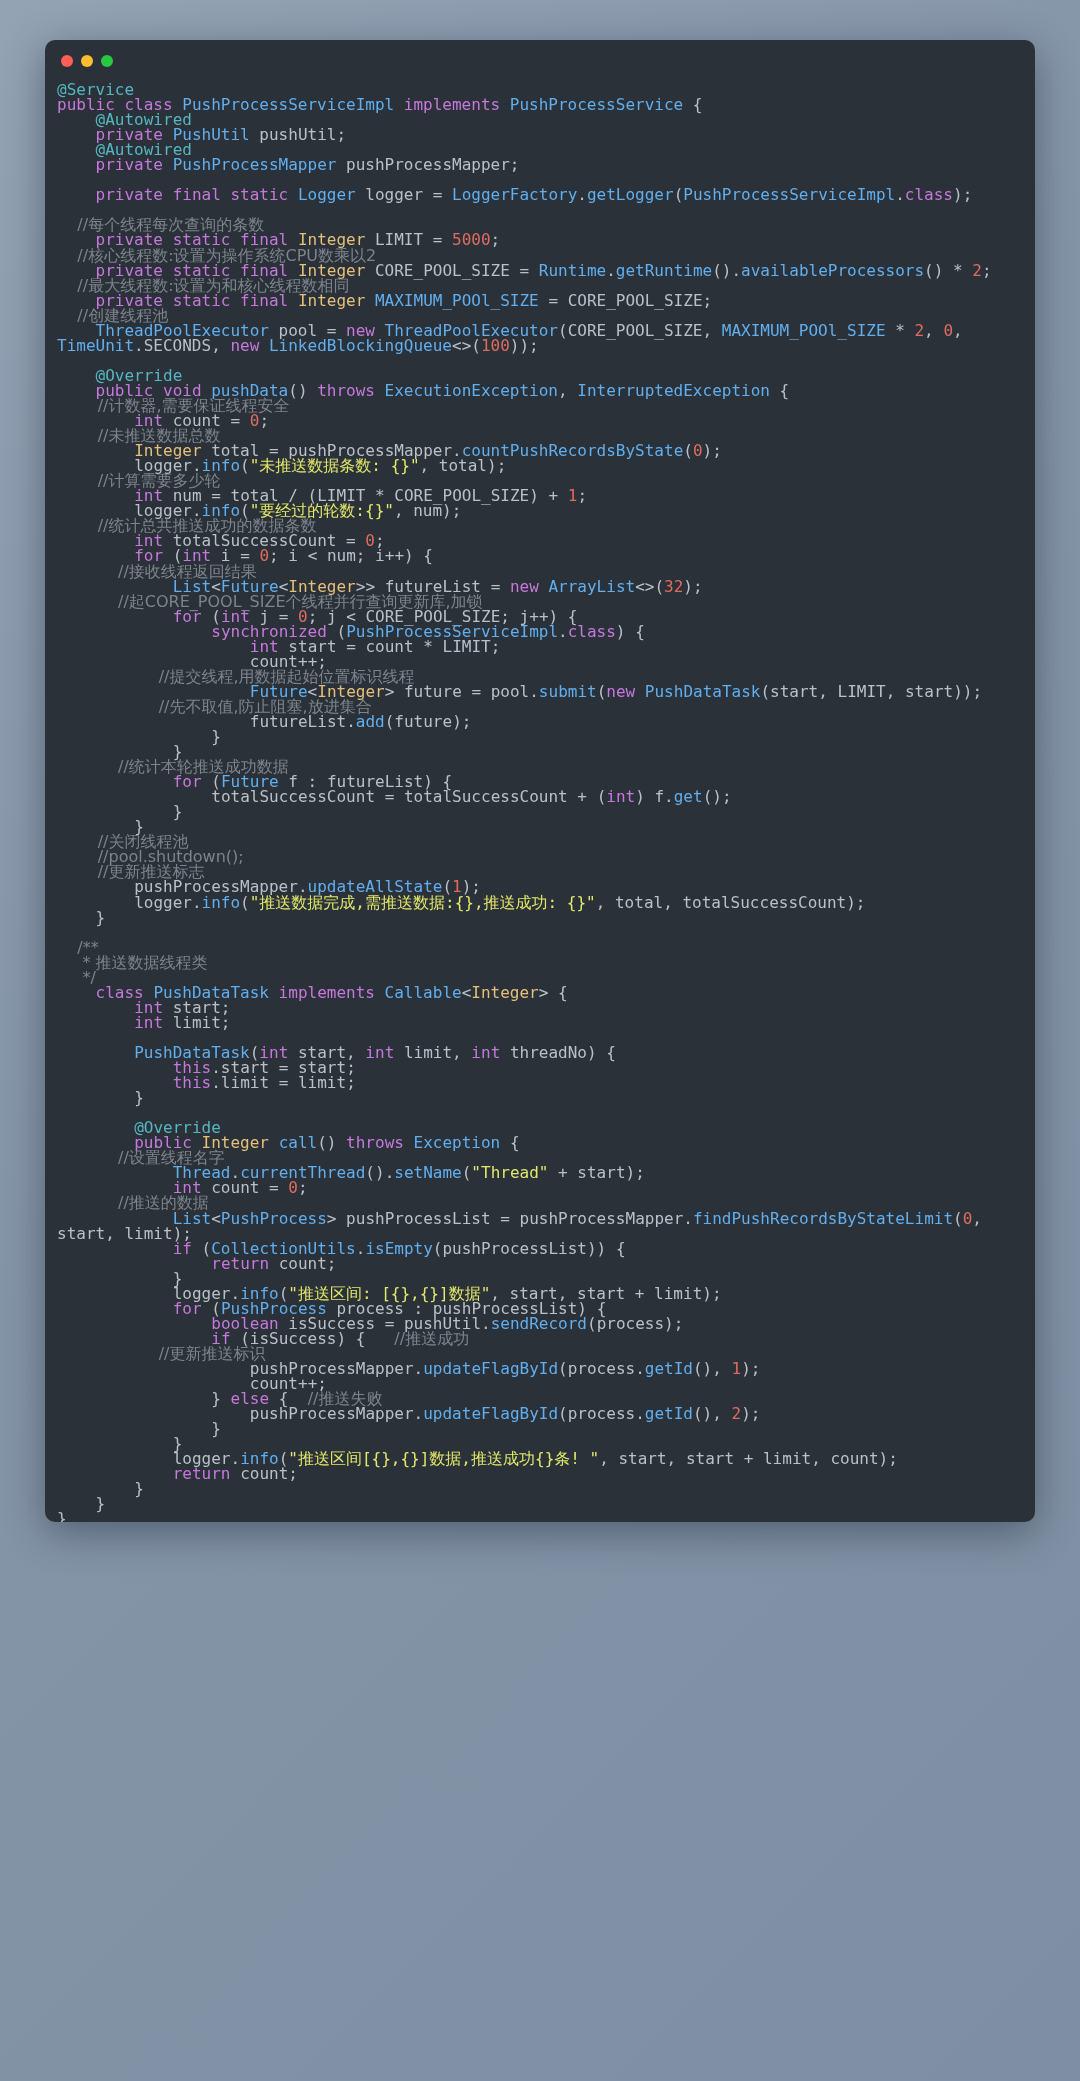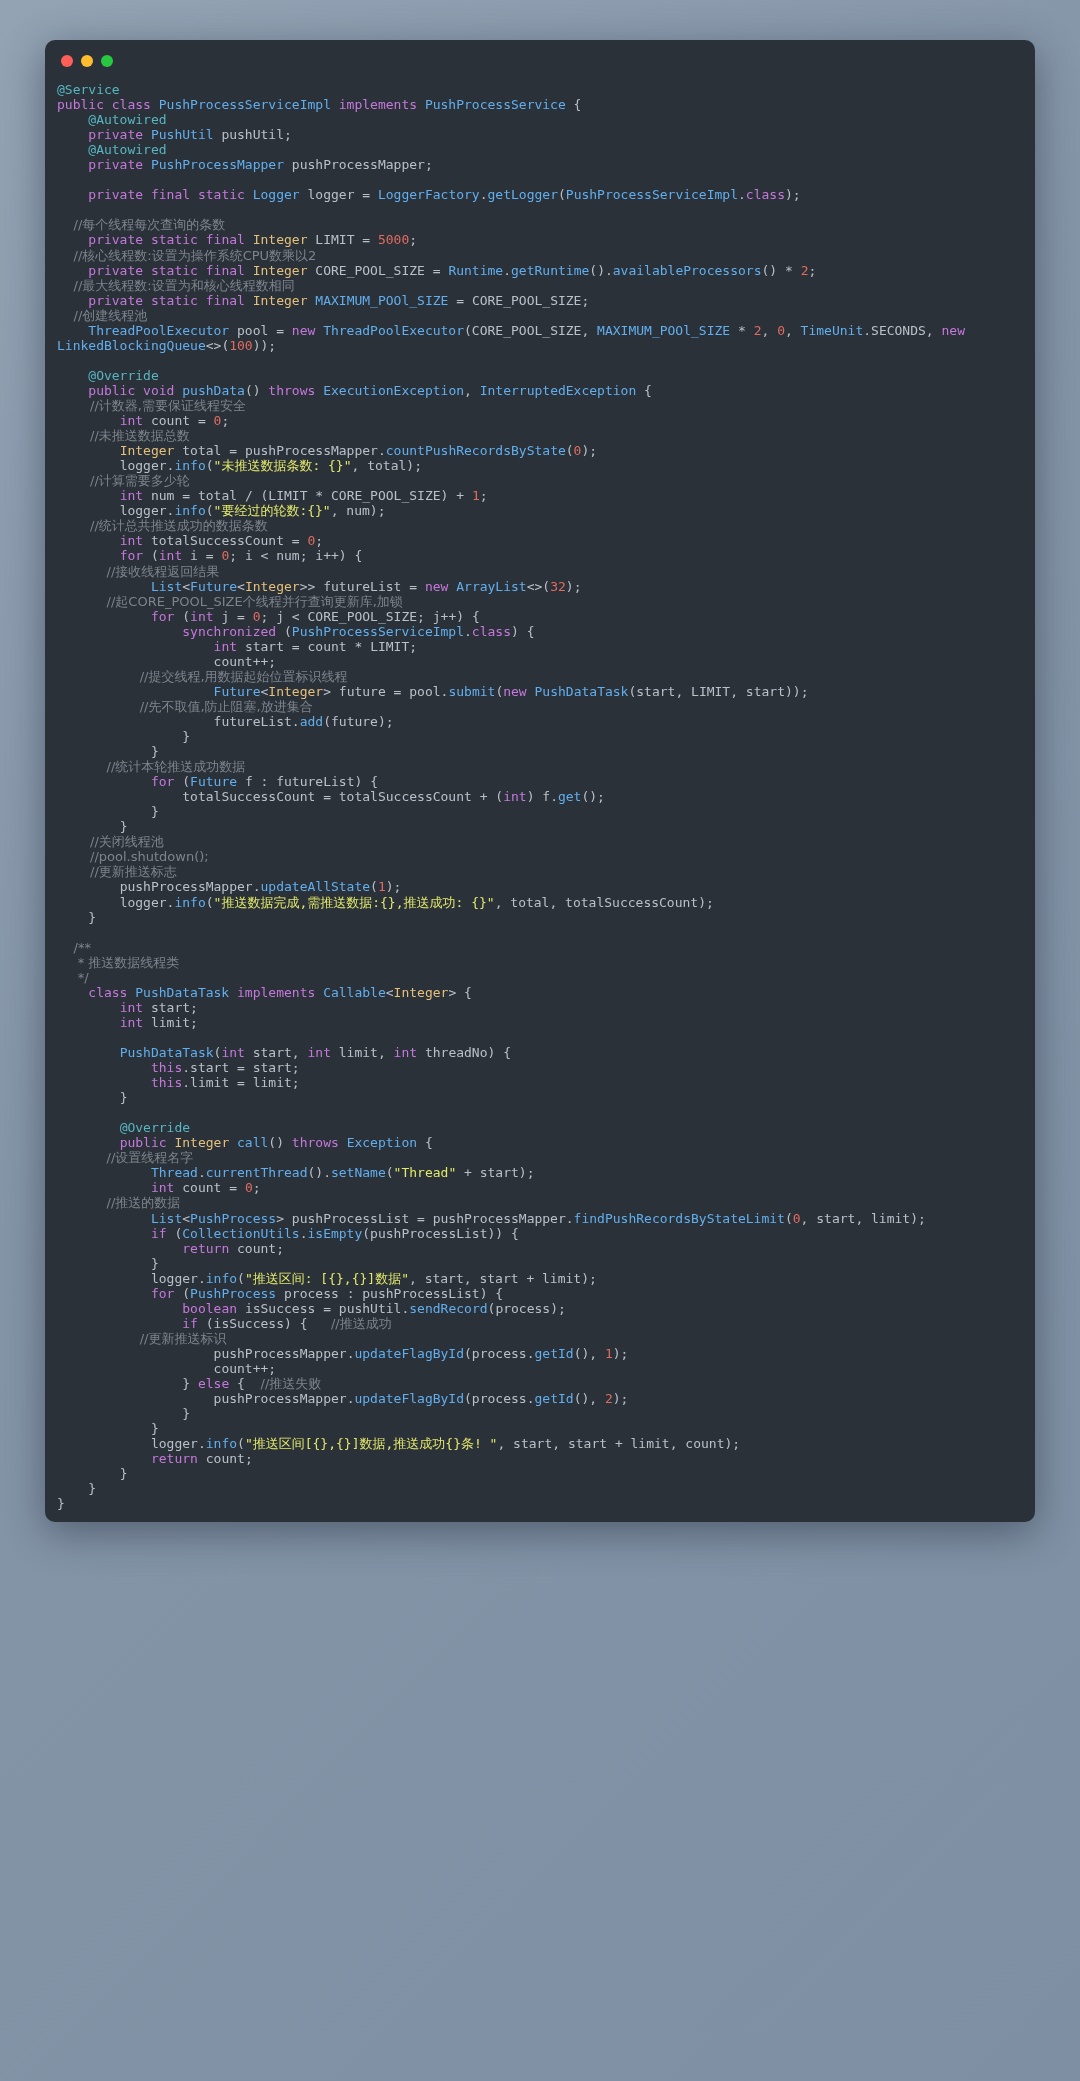--- a/index.html
+++ b/index.html
@@ -53,21 +53,21 @@
   .dot.green  { background: #28c840; }
 
   #code-area {
     padding: 0 12px 14px 12px;
     box-sizing: border-box;
   }
 
   pre#code {
     margin: 0;
     font-family: "DejaVu Sans Mono", "Liberation Mono", monospace;
-    font-size: 13px;
+    font-size: 16px;
     line-height: 15.05px;
     color: #b9c0ca;
     white-space: pre-wrap;
     word-break: break-word;
     -webkit-font-smoothing: antialiased;
     letter-spacing: 0px;
     tab-size: 4;
   }
 
   

